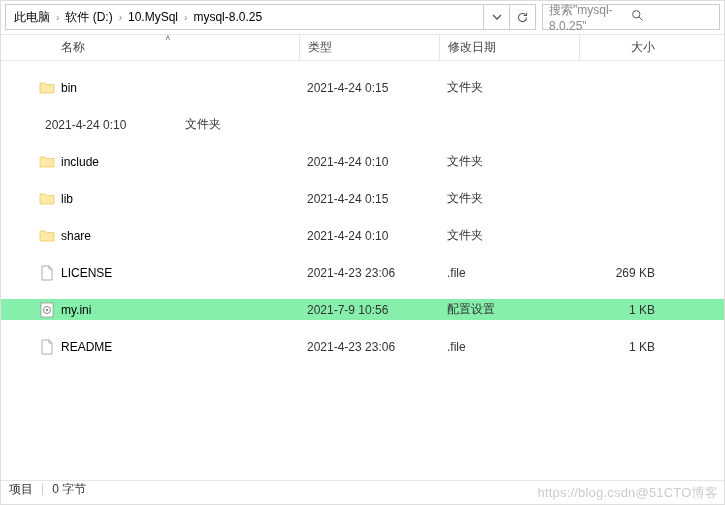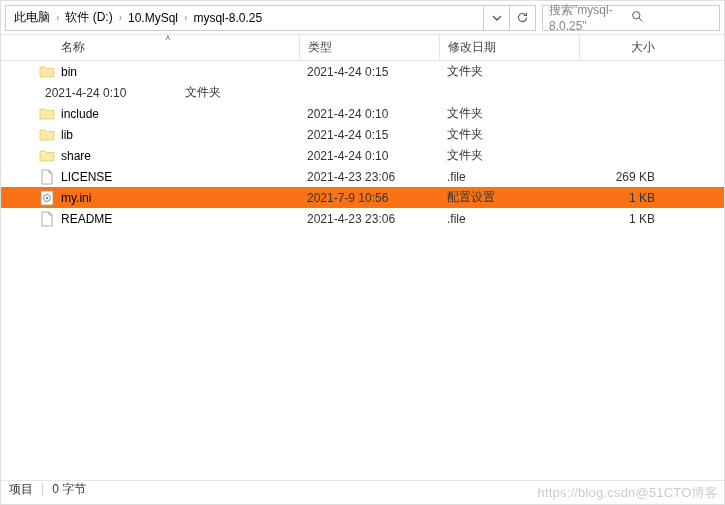--- a/index.html
+++ b/index.html
@@ -9,21 +9,20 @@
       color: #000;
       background: #fff;
       width: 725px;
       height: 505px;
       overflow: hidden;
       position: relative;
       border: 1px solid #ddd;
     }
     .addr-bar {
       display: flex;
-      align-items: center;
       height: 34px;
       border-bottom: 1px solid #e5e5e5;
       padding: 3px 4px;
     }
     .breadcrumb {
       display: flex;
       align-items: center;
       flex: 1;
       height: 26px;
       border: 1px solid #ccc;
@@ -85,22 +84,23 @@
     }
     .header-row .checkbox-col input { visibility: hidden; }
 
     .file-list { }
     .file-row {
       display: flex;
       align-items: center;
       height: 21px;
       padding-left: 18px;
       cursor: pointer;
-    }
-    .file-row.selected { background: #f97316; }
+      margin-top: 16px;
+    }
+    .file-row.selected { background: #86efac; }
     .cell-name {
       width: 262px;
       display: flex;
       align-items: center;
       gap: 6px;
       padding-left: 2px;
     }
     .icon {
       width: 16px; height: 16px;
       display: inline-flex; align-items: center; justify-content: center;

